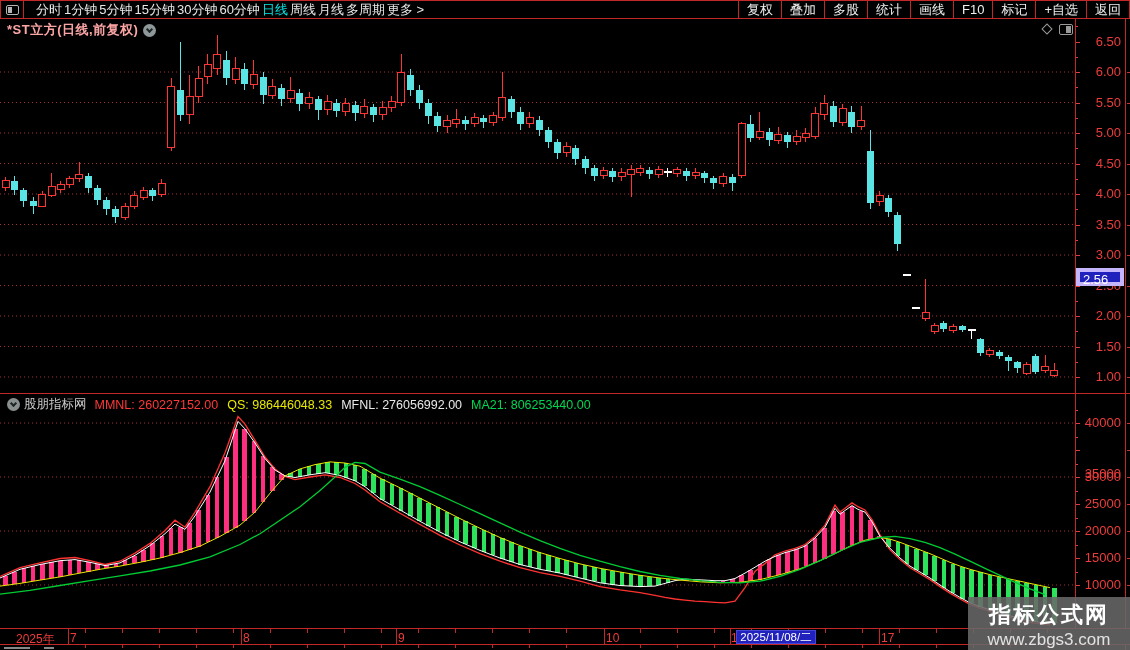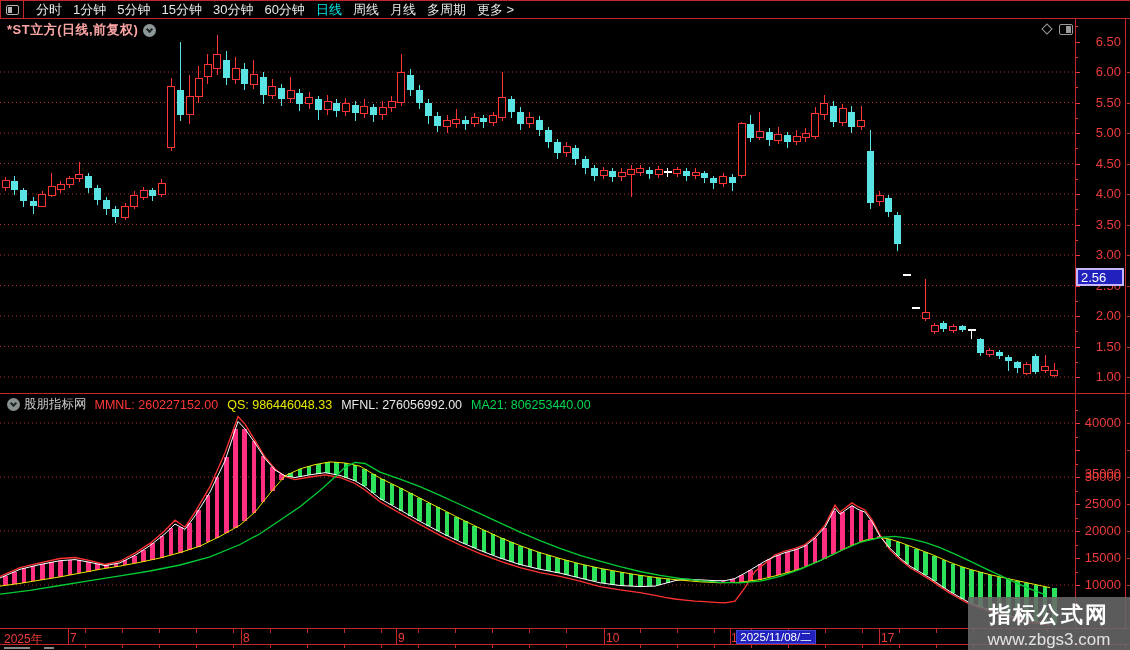--- a/index.html
+++ b/index.html
@@ -6,21 +6,21 @@
   *{box-sizing:border-box;}
   .screen{position:relative;width:1130px;height:650px;background:#000;overflow:hidden;
           font-family:"Liberation Sans","DejaVu Sans",sans-serif;color:#fff;}
   
   .menubar{position:absolute;left:0;top:0;width:1130px;height:19px;display:flex;align-items:stretch;
            border-top:1px solid #c22828;border-bottom:1px solid #c22828;background:#000;font-size:13px;}
   .menu-icon-cell{width:24px;display:flex;align-items:center;justify-content:center;
                   border-right:1px solid #c22828;border-left:1px solid #c22828;}
   .win-icon{width:13px;height:10px;border:1px solid #b4b4b4;border-radius:2px;position:relative;}
   .win-icon span{position:absolute;left:1px;top:1px;bottom:1px;width:4px;background:#b4b4b4;}
-  .periods{display:flex;align-items:center;gap:11px;padding-left:12px;}
+  .periods{display:flex;align-items:center;gap:2px;padding-left:12px;}
   .period{color:#e8e8e8;cursor:default;white-space:nowrap;}
   .period.active{color:#00e8e8;}
   .actions{margin-left:auto;display:flex;align-items:stretch;}
   .action-btn{display:flex;align-items:center;padding:0 8px;border-left:1px solid #c22828;color:#f0f0f0;white-space:nowrap;}
   .action-btn:last-child{border-right:1px solid #c22828;}
   
   .titlerow{position:absolute;left:0;top:20px;height:20px;width:1075px;display:flex;align-items:center;
             padding-left:7px;font-size:13px;z-index:5;pointer-events:none;}
   .stock-title{color:#fca5a5;font-weight:600;letter-spacing:.5px;}
   .chev-circle{display:inline-flex;align-items:center;justify-content:center;width:13px;height:13px;
@@ -38,21 +38,21 @@
   .vline-right{position:absolute;left:1125px;top:19px;width:1px;height:631px;background:#c22828;z-index:4;}
   
   .ind-header{position:absolute;left:2px;top:396px;height:17px;display:flex;align-items:center;
               font-size:12.5px;z-index:5;white-space:nowrap;}
   .ind-source{color:#cccccc;margin:0 8px 0 4px;}
   .ind-stat{margin-right:9px;}
   
   .axis-strip{position:absolute;left:1075px;top:19px;width:50px;height:631px;z-index:3;}
   .axis-label{position:absolute;left:0;width:46px;text-align:right;font-size:13px;color:#ee3c3c;line-height:16px;}
   .tick{position:absolute;background:#e03c3c;height:1px;}
-  .price-tag{position:absolute;left:1px;width:48px;height:18px;background:#2121bd;border:2px solid #c4b5fd;
+  .price-tag{position:absolute;left:1px;width:48px;height:18px;background:#2121bd;border:4px solid #c4b5fd;
              color:#fff;font-size:13px;line-height:16px;padding-left:3px;z-index:6;}
   .edge-tick{position:absolute;left:1127px;width:3px;height:1px;background:#c83232;z-index:3;}
   
   .x-axis{position:absolute;left:0;top:628px;width:1130px;height:17px;z-index:5;background:#000;
           border-top:1px solid #c22828;border-bottom:1px solid #c22828;}
   .x-year,.x-month{position:absolute;top:2px;font-size:12px;color:#ee3c3c;}
   .x-sep{position:absolute;top:0;width:1px;height:16px;background:#c22828;}
   .x-tick{position:absolute;top:0;width:1px;height:4px;background:#c22828;}
   .date-tag{position:absolute;left:736px;top:1px;width:80px;height:14px;background:#2121bd;border:1px solid #4646d8;
             color:#fff;font-size:11.5px;line-height:12px;text-align:center;z-index:6;}
@@ -81,20 +81,31 @@
         <span class="period">1分钟</span>
         <span class="period">5分钟</span>
         <span class="period">15分钟</span>
         <span class="period">30分钟</span>
         <span class="period">60分钟</span>
         <span class="period active">日线</span>
         <span class="period">周线</span>
         <span class="period">月线</span>
         <span class="period">多周期</span>
         <span class="period">更多 &gt;</span>
+      </div>
+    <div class="actions" id="actions">
+        <span class="action-btn">复权</span>
+        <span class="action-btn">叠加</span>
+        <span class="action-btn">多股</span>
+        <span class="action-btn">统计</span>
+        <span class="action-btn">画线</span>
+        <span class="action-btn">F10</span>
+        <span class="action-btn">标记</span>
+        <span class="action-btn">+自选</span>
+        <span class="action-btn">返回</span>
       </div>
   </div>
 
   <div class="titlerow">
     <span class="stock-title">*ST立方(日线,前复权)</span>
     <span class="chev-circle">
         <i></i>
       </span>
     <span class="diamond-icon"></span>
     <span class="panel-icon">
@@ -481,21 +492,21 @@
         <rect x="1042.8" y="171.6" width="4.6" height="36.2" fill="#2ce25a"></rect>
         <rect x="1052" y="172.7" width="4.6" height="35.6" fill="#2ce25a"></rect>
       </g>
       <polyline points="0,161.4 20,152.7 40,147.9 60,143.5 75,142.5 90,145.7 105,149.5 120,146.2 135,138.1 150,128.4 165,115.5 175,105.2 185,112.2 195,97.1 210,71.7 225,37.7 238,1.5 245,9.1 255,25.3 265,42.0 275,53.9 285,61.5 295,64.7 310,62.0 325,59.8 340,62.5 355,68.5 365,75.0 380,86.8 400,98.2 420,109.5 440,120.3 460,130.0 480,138.7 500,146.2 520,152.7 540,157.6 560,161.4 580,166.2 600,171.6 620,174.9 640,177.6 655,180.3 665,182.4 675,184.0 685,185.1 695,186.2 705,186.7 715,187.3 725,187.8 735,186.2 745,172.7 755,156.5 765,148.4 775,139.8 785,136.0 795,133.3 805,129.5 815,121.4 825,110.1 835,90.1 840,97.1 845,93.3 852,87.9 858,91.7 865,94.9 872,104.7 880,119.8 890,134.9 900,144.6 910,152.7 920,158.7 930,164.6 940,171.6 950,178.1 960,184.0 970,189.4 980,193.2 990,196.5 1000,199.7 1010,202.4 1020,205.1 1030,207.3 1040,208.9 1050,210.0" fill="none" stroke="#ff3232" stroke-width="1.3"></polyline>
       <polyline points="0,163.0 20,154.3 40,149.5 60,145.7 75,144.6 90,147.3 105,150.6 120,147.9 135,140.3 150,130.6 165,118.7 175,109.0 185,114.4 195,100.9 210,77.1 225,45.8 238,6.4 245,13.9 255,28.0 265,43.6 275,55.0 285,60.9 295,62.5 310,59.8 325,57.7 340,60.4 355,65.8 365,71.7 380,83.6 400,94.9 420,106.3 440,117.1 460,126.8 480,135.4 500,143.0 520,149.5 540,154.3 560,158.1 580,163.0 600,167.8 620,170.5 640,171.6 655,171.1 665,168.4 675,165.7 685,164.1 695,164.6 705,165.1 715,165.7 725,165.7 735,163.5 745,158.1 755,152.2 765,146.2 775,141.4 785,137.6 795,134.9 805,131.1 815,123.0 825,112.2 835,93.3 840,99.3 845,95.5 852,90.6 858,94.4 865,97.1 872,106.8 880,121.4 890,133.3 900,143.0 910,151.1 920,157.0 930,163.0 940,170.0 950,176.5 960,182.4 970,187.8 980,191.6 990,194.8 1000,198.1 1010,200.8 1020,203.5 1030,205.6 1040,207.3 1050,208.3" fill="none" stroke="#ffffff" stroke-width="1"></polyline>
       <polyline points="0,171.1 20,168.4 40,165.1 60,161.9 80,158.1 100,154.3 120,151.1 140,147.3 160,143.0 180,137.6 200,131.1 220,121.4 240,110.1 255,97.1 270,78.2 285,60.9 300,53.9 315,49.6 330,46.9 345,48.0 360,51.2 380,63.1 400,72.8 420,83.1 440,93.3 460,103.6 480,113.3 500,122.5 520,130.6 540,137.6 560,143.5 580,148.9 600,153.3 620,157.0 640,160.3 660,163.0 680,165.1 700,166.8 720,167.8 740,167.3 760,164.6 780,159.7 800,153.8 820,145.7 835,138.7 850,131.1 865,125.2 880,122.5 890,124.1 900,127.3 910,131.1 920,134.9 930,138.7 940,143.0 950,147.3 960,151.1 970,154.3 980,157.0 990,159.7 1000,161.9 1010,164.1 1020,166.2 1030,168.4 1040,170.5 1050,172.7" fill="none" stroke="#e8e800" stroke-width="1"></polyline>
       <polyline points="0,179.2 30,175.4 60,170.5 90,165.7 120,160.8 150,156.0 180,150.0 210,141.9 240,129.5 260,118.7 280,105.2 300,91.7 320,75.5 335,62.0 345,52.3 355,47.4 365,48.5 380,57.1 400,64.2 420,71.7 440,80.4 460,89.5 480,98.7 500,107.9 520,117.1 540,125.7 560,133.3 580,140.3 600,146.2 620,151.6 640,156.5 660,160.3 680,163.5 700,165.7 720,167.3 740,167.8 760,166.2 780,161.4 800,154.3 820,145.7 840,136.0 860,127.3 880,122.5 895,121.4 910,123.6 925,127.3 940,132.7 955,139.2 970,146.2 985,153.3 1000,160.3 1015,167.3 1030,173.8 1045,179.7" fill="none" stroke="#00cc33" stroke-width="1.3"></polyline>
     </svg>
 
   <div class="x-axis" id="xAxis">
-    <span class="x-year" style="left:4px">2025年</span>
+    <span class="x-year" style="left:16px">2025年</span>
     <span class="date-tag">2025/11/08/二</span>
   <div class="x-sep" style="left: 68px;"></div>
       <div class="x-sep" style="left: 241px;"></div>
       <div class="x-sep" style="left: 396px;"></div>
       <div class="x-sep" style="left: 604px;"></div>
       <div class="x-sep" style="left: 730px;"></div>
       <div class="x-sep" style="left: 879px;"></div>
       <span class="x-month" style="left: 70px;">7</span>
       <span class="x-month" style="left: 243px;">8</span>
       <span class="x-month" style="left: 398px;">9</span>

